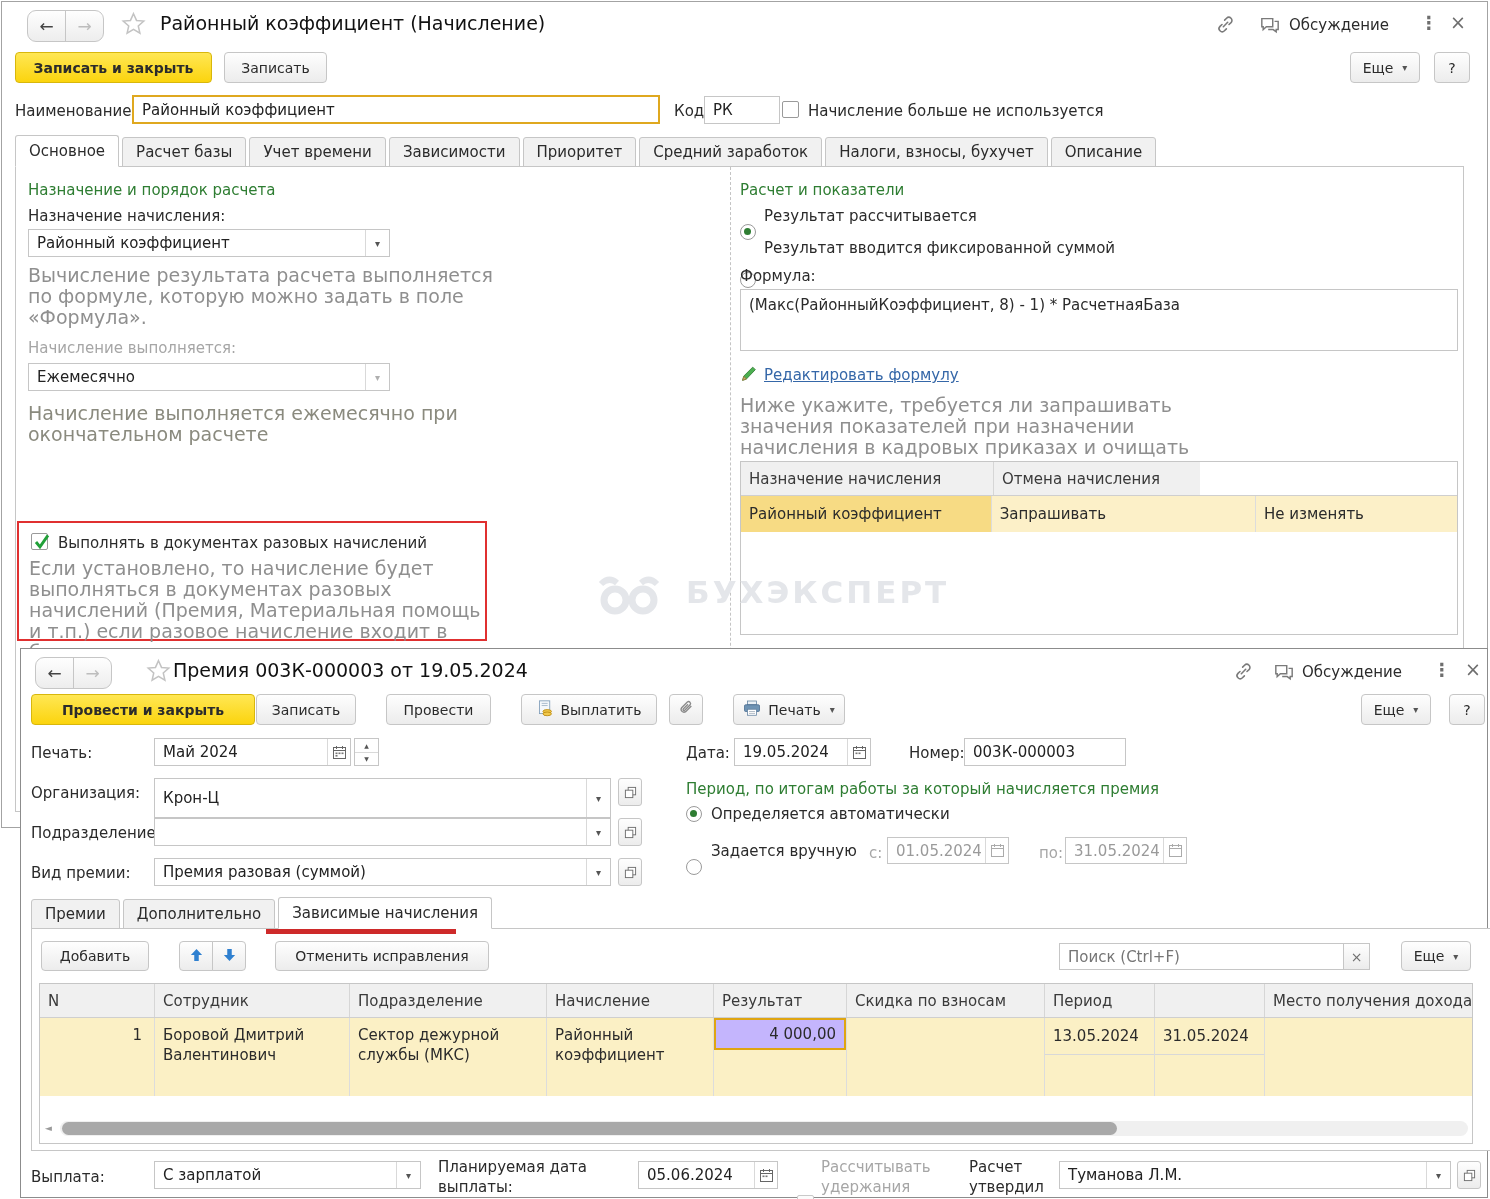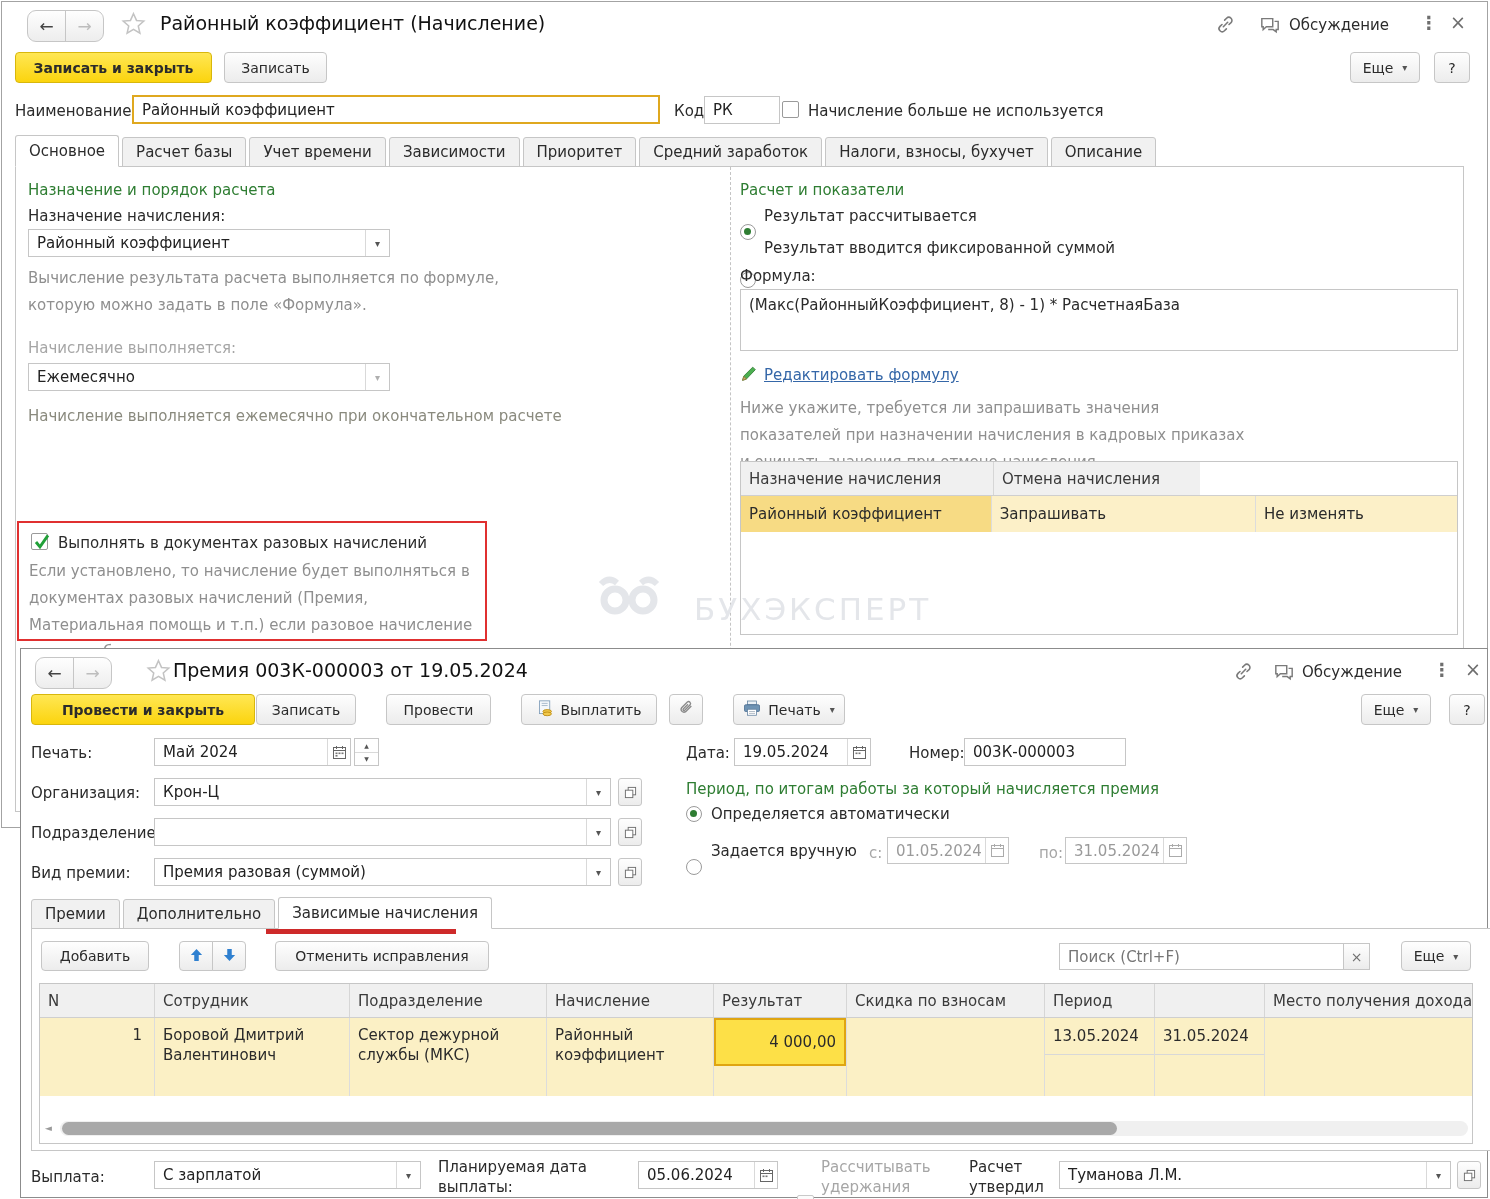--- a/index.html
+++ b/index.html
@@ -3,21 +3,21 @@
 <meta charset="utf-8">
 <style>
   html,body{margin:0;padding:0}
   body{width:1490px;height:1199px;position:relative;background:#fff;
        font-family:"DejaVu Sans","Liberation Sans",sans-serif;color:#2b2b2b;overflow:hidden}
   .abs{position:absolute;box-sizing:border-box}
   .win{position:absolute;background:#fff;border:1px solid #A3A3A3;box-sizing:border-box}
   .title{font-size:19px;color:#111;white-space:nowrap}
   .lbl{font-size:15px;color:#2b2b2b;white-space:nowrap}
   .lbl.gray{color:#A6A6A6}
-  .hint{font-size:15px;color:#8F8F8F;line-height:27px}
+  .hint{font-size:19px;color:#8F8F8F;line-height:21px}
   .green{color:#2E7D32;font-size:15px;white-space:nowrap}
   .navgrp{display:flex;border:1px solid #C6C6C6;border-radius:9px;overflow:hidden;background:linear-gradient(#FEFEFE,#EDEDED)}
   .navbtn{width:37px;height:30px;display:flex;align-items:center;justify-content:center;font-size:17px;color:#444;cursor:default}
   .navbtn.dis{color:#BDBDBD}
   .navbtn + .navbtn{border-left:1px solid #C6C6C6}
   .btn{display:flex;align-items:center;justify-content:center;gap:7px;background:linear-gradient(#FEFEFE,#ECECEC);
        border:1px solid #C6C6C6;border-radius:4px;font-size:14px;color:#2b2b2b;box-sizing:border-box;white-space:nowrap}
   .btn.yellow{background:linear-gradient(#FFE754,#FBD40E);border-color:#D8B70C;font-weight:bold}
   .caret{font-size:10px;color:#555;margin-left:2px}
   .input{background:#fff;border:1px solid #C6C6C6;box-sizing:border-box;font-size:15px;color:#222;
@@ -39,21 +39,21 @@
   .radio{width:16px;height:16px;border:1px solid #9A9A9A;border-radius:50%;background:#fff;box-sizing:border-box;position:relative}
   .radio.sel::after{content:"";position:absolute;left:3px;top:3px;width:7px;height:7px;border-radius:50%;background:#2E7D32}
   .link{color:#3567A8;font-size:15px;text-decoration:underline;white-space:nowrap}
   .kebab{font-size:18px;color:#6E6E6E;font-weight:bold}
   .closex{font-size:19px;color:#6E6E6E}
   .hd-cell{background:#F0F0F0;color:#3A3A3A;border-right:1px solid #D6D6D6;display:flex;align-items:center;
            padding:0 8px;font-size:15px;box-sizing:border-box;overflow:hidden;white-space:nowrap}
   .trow{display:flex}
   .ycell{background:#FBF0C5;border-right:1px solid #DCDCDC;box-sizing:border-box;font-size:15px;line-height:20px;
          padding:7px 8px;overflow:hidden}
-  .wm{display:flex;align-items:flex-end;gap:32px;color:#E4E6EA;font-weight:normal;font-size:31px;letter-spacing:3px;white-space:nowrap}
+  .wm{display:flex;align-items:flex-start;gap:24px;color:#E4E6EA;font-weight:bold;font-size:31px;letter-spacing:3px;white-space:nowrap}
   .hscroll{background:#F0F0F0;border-radius:8px;position:absolute}
   .hthumb{position:absolute;top:1px;height:13px;background:#A9A9A9;border-radius:7px}
   .redbox{border:2px solid #E03030;position:absolute;box-sizing:border-box}
   .redline{position:absolute;background:#CE2A2A}
 </style>
 </head>
 <body>
 
 <div class="win" id="w1" style="left:1px;top:1px;width:1487px;height:827px">
 
@@ -281,21 +281,21 @@
           <rect x="2.5" y="9" width="2" height="1.6" fill="#777"></rect>
         </svg>
       </span>
   </div>
   <div class="abs" style="left:333px;top:89px;width:25px;height:28px;border:1px solid #C6C6C6;display:flex;flex-direction:column">
     <span style="flex:1;display:flex;align-items:center;justify-content:center;font-size:6px;color:#555;border-bottom:1px solid #D9D9D9">▲</span>
     <span style="flex:1;display:flex;align-items:center;justify-content:center;font-size:6px;color:#555">▼</span>
   </div>
 
   <div class="lbl abs" style="left:10px;top:135px">Организация:</div>
-  <div class="input abs" style="left:133px;top:129px;width:457px;height:28px">
+  <div class="input abs" style="left:133px;top:129px;width:457px;height:40px">
     <span class="val">Крон-Ц</span>
     <span class="arrowbox">▾</span>
   </div>
   <div class="openbtn abs" style="left:597px;top:129px;width:24px;height:28px">
       <svg width="13" height="13" viewBox="0 0 14 14">
         <rect x="4.5" y="1.5" width="8" height="8" fill="#fff" stroke="#6E6E6E"></rect>
         <rect x="1.5" y="4.5" width="8" height="8" fill="#fff" stroke="#6E6E6E"></rect>
       </svg>
     </div>
 
@@ -417,21 +417,21 @@
       <div class="hd-cell" style="width:110px">Период</div>
       <div class="hd-cell" style="width:110px"></div>
       <div class="hd-cell" style="width:207px;border-right:none">Место получения дохода</div>
     </div>
     <div class="trow" style="height:78px">
       <div class="ycell" style="width:115px;text-align:right;padding-right:12px">1</div>
       <div class="ycell" style="width:195px">Боровой Дмитрий Валентинович</div>
       <div class="ycell" style="width:197px">Сектор дежурной службы (МКС)</div>
       <div class="ycell" style="width:167px">Районный коэффициент</div>
       <div class="ycell" style="width:133px;position:relative;padding:0">
-        <div style="position:absolute;left:0;top:0;right:0;height:48px;border:2px solid #DFA511;background:#fde047;display:flex;align-items:center;justify-content:flex-end;padding:0 8px;box-sizing:border-box">4 000,00</div>
+        <div style="position:absolute;left:0;top:0;right:0;height:32px;border:2px solid #DFA511;background:#c4b5fd;display:flex;align-items:center;justify-content:flex-end;padding:0 8px;box-sizing:border-box">4 000,00</div>
       </div>
       <div class="ycell" style="width:198px"></div>
       <div class="ycell" style="width:110px;padding:0">
         <div style="height:36px;display:flex;align-items:center;padding:0 8px;border-bottom:1px solid #D8D8D8">13.05.2024</div>
       </div>
       <div class="ycell" style="width:110px;padding:0">
         <div style="height:36px;display:flex;align-items:center;padding:0 8px;border-bottom:1px solid #D8D8D8">31.05.2024</div>
       </div>
       <div class="ycell" style="width:207px;border-right:none"></div>
     </div>

